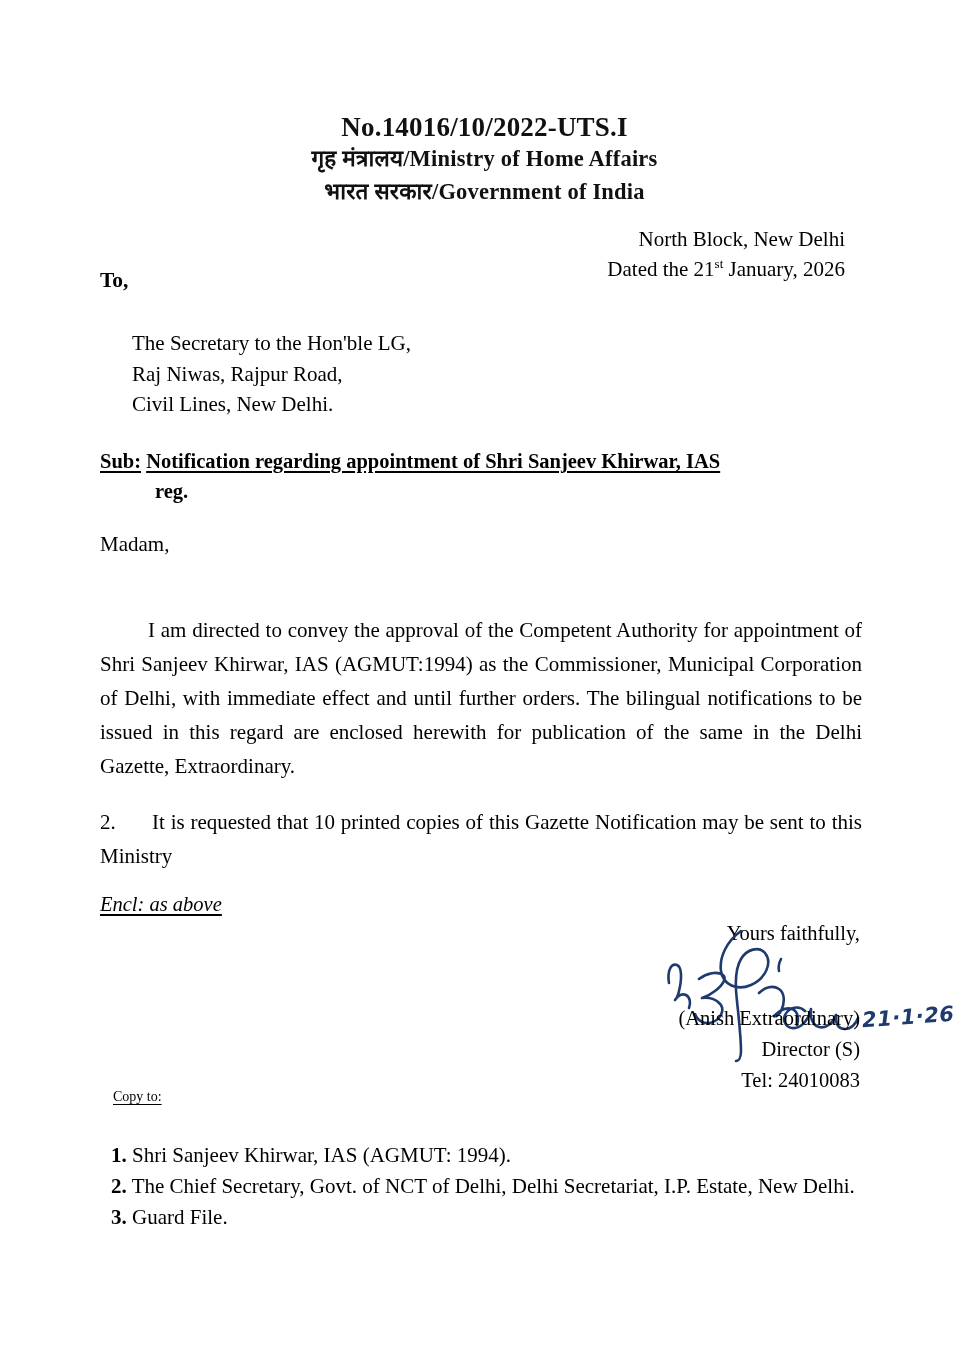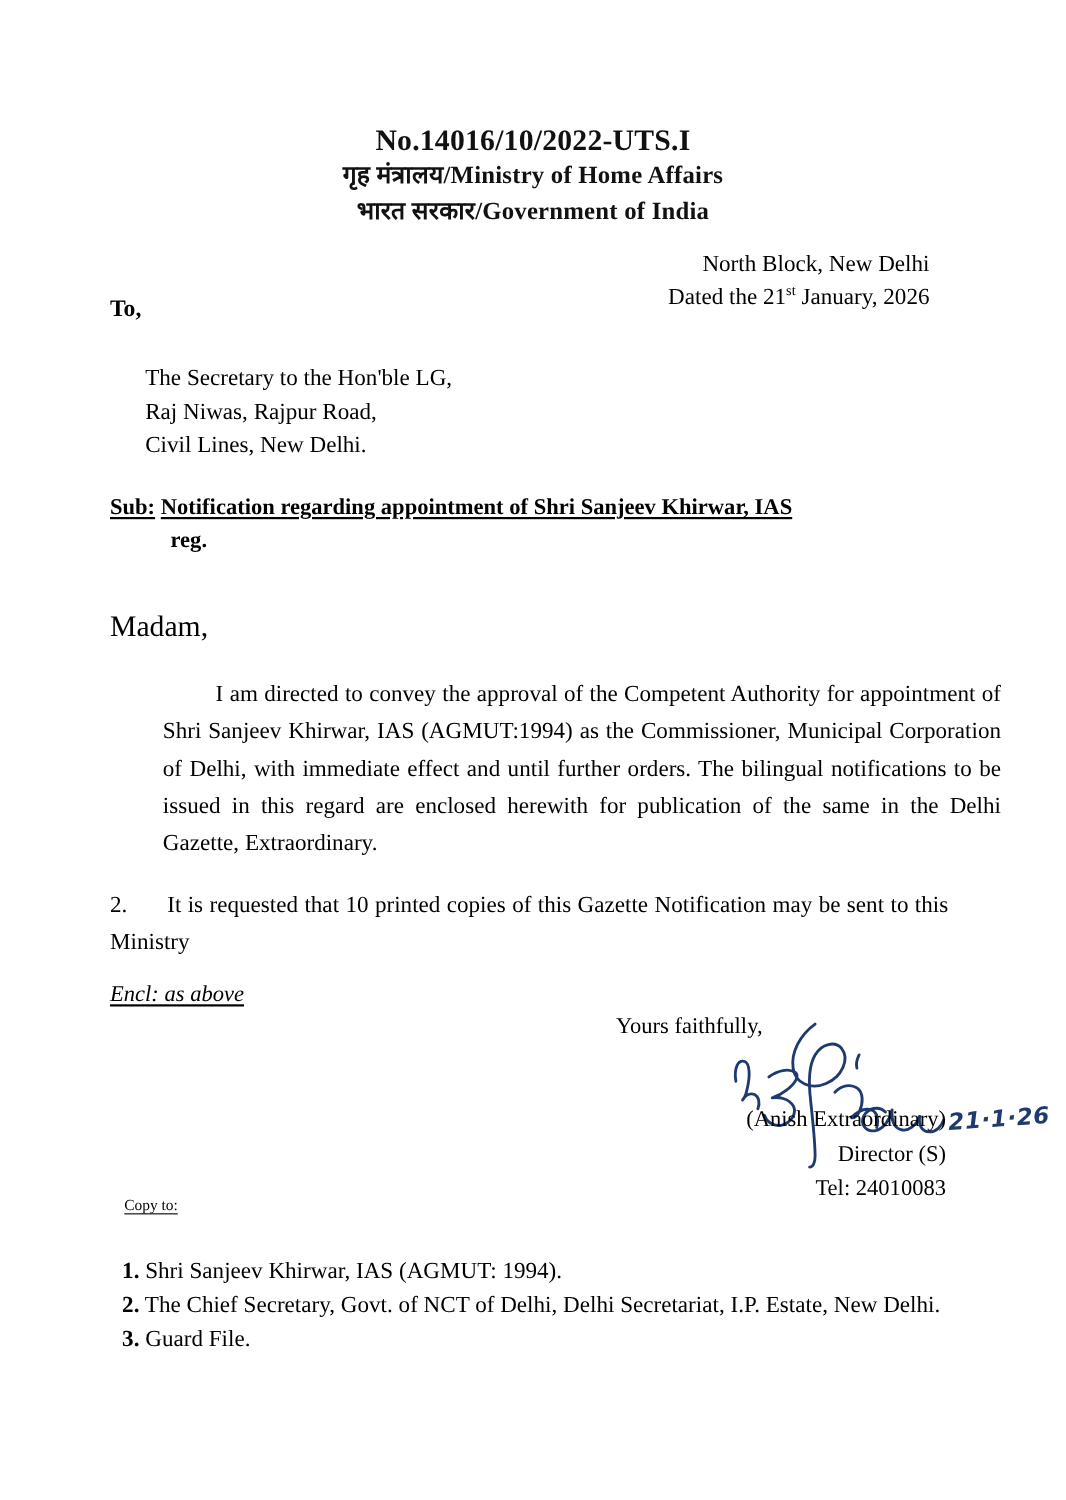--- a/index.html
+++ b/index.html
@@ -100,39 +100,38 @@
     padding-left: 55px;
     text-indent: 0;
   }
   .subject .no-underline {
     text-decoration: none;
   }
 
   
   .salutation {
     position: absolute;
-    top: 554px;
-    left: 100px;
-    font-size: 27px;
+    top: 532px;
+    left: 100px;
+    font-size: 21px;
   }
 
   
   .body-para {
     position: absolute;
     left: 100px;
     width: 762px;
     font-size: 21px;
     line-height: 34px;
     text-align: justify;
     text-justify: inter-word;
   }
   .para-1 {
     top: 613px;
     text-indent: 48px;
-    margin-left: 48px;
   }
   .para-2 {
     top: 805px;
   }
   .para-2 .pnum {
     display: inline-block;
     width: 52px;
   }
 
   .encl {
@@ -144,21 +143,21 @@
     text-decoration: underline;
     text-underline-offset: 3px;
   }
 
   
   .signoff {
     position: absolute;
     top: 918px;
     left: 560px;
     width: 300px;
-    text-align: left;
+    text-align: right;
     font-size: 20.5px;
     line-height: 31px;
   }
   .sig-name {
     position: absolute;
     top: 1003px;
     left: 520px;
     width: 340px;
     text-align: right;
     font-size: 20.5px;

